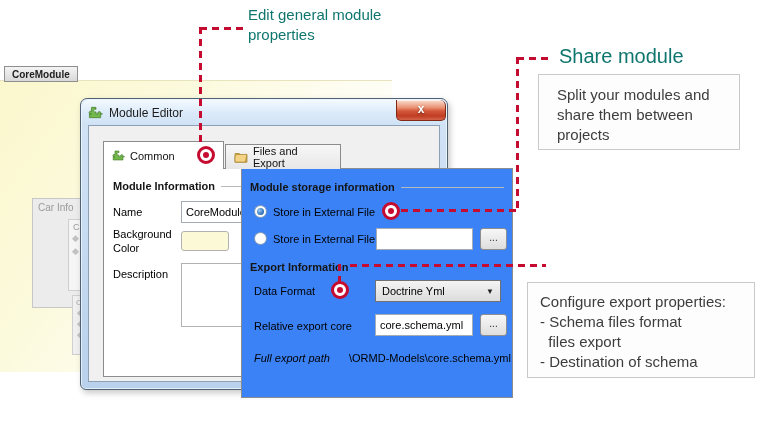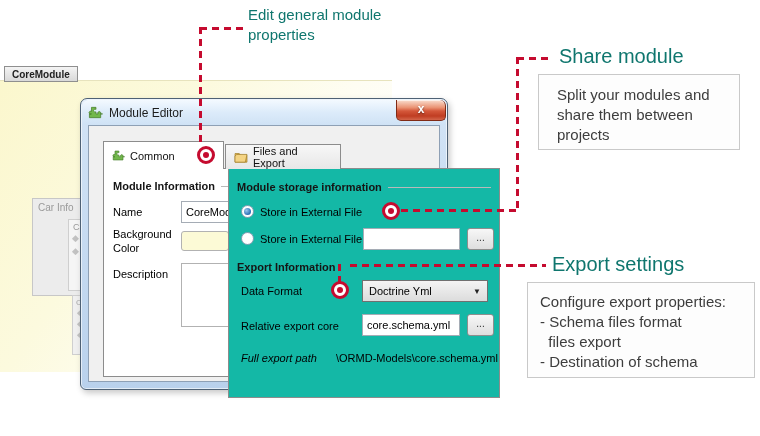--- a/index.html
+++ b/index.html
@@ -13,21 +13,21 @@
     position:absolute; left:0; top:80px; width:392px; height:292px;
     background:linear-gradient(125deg,#fbf7cd 0%,#fcfade 35%,#fefdf2 60%,#ffffff 85%);
     border-top:1px solid #e7e3bd;
   }
   .core-tab {
     position:absolute; left:4px; top:66px; height:16px; padding:1px 7px 0;
     background:linear-gradient(#f4f4f4,#d9d9d9); border:1px solid #8f8f8f;
     font-size:10px; font-weight:bold; color:#222; line-height:13px; z-index:2;
   }
   .entity {
-    position:absolute; left:32px; top:117px; width:54px; height:98px;
+    position:absolute; left:32px; top:117px; width:54px; height:110px;
     background:#ececec; border:1px solid #c7c7c7; z-index:1;
   }
   .entity-label { font-size:10px; color:#9a9a9a; padding:3px 0 0 5px; }
   .entity-sub {
     position:absolute; left:35px; top:20px; width:30px; height:72px;
     background:#f5f5f5; border:1px solid #cfcfcf;
   }
   .entity-sub .sub-label { font-size:9px; color:#9a9a9a; padding:2px 0 0 4px; }
   .diamond { display:block; color:#c2c2c2; font-size:9px; line-height:13px; padding-left:3px; }
   .sliver {
@@ -76,22 +76,22 @@
   }
   .tab-files {
     left:225px; top:144px; width:116px; height:25px;
     background:linear-gradient(#f7f7f7,#e7e7e7); z-index:21;
   }
   .page-common {
     position:absolute; left:103px; top:168px; width:338px; height:209px;
     background:#fff; border:1px solid #8c8c8c; z-index:11;
   }
   .overlay-panel {
-    position:absolute; left:228px; top:168px; width:272px; height:230px;
-    background:#14b8a6; border:1px solid #8c8c8c; z-index:20;
+    position:absolute; left:241px; top:168px; width:272px; height:230px;
+    background:#3b82f6; border:1px solid #8c8c8c; z-index:20;
   }
 
   .group-head { display:flex; align-items:center; gap:6px; font-size:11px; font-weight:bold; color:#151515; }
   .group-head .rule { flex:1; height:1px; background:#b9b9b9; margin-top:1px; }
   .lbl { font-size:11px; color:#000; }
   .field {
     font-family:"Liberation Sans", sans-serif; font-size:11px; color:#000;
     border:1px solid #a5acb5; background:#fff; padding:0 4px; height:22px;
   }
   .swatch {
@@ -250,21 +250,20 @@
 
   <div class="ann ann-title" style="left:559px;top:45px;">Share module</div>
   <div class="dash-h" style="left:517px;top:57px;width:36px;"></div>
   <div class="dash-v" style="left:516px;top:57px;height:154px;"></div>
   <div class="dash-h" style="left:401px;top:209px;width:116px;"></div>
   <div class="target" style="left:382px;top:202px;"></div>
   <div class="ann-box" style="left:538px;top:74px;width:202px;height:76px;padding:10px 18px;">
     <span>Split your modules and share them between projects</span>
   </div>
 
-  <div class="ann ann-title" style="left:552px;top:253px;">Export settings</div>
   <div class="dash-h" style="left:350px;top:264px;width:196px;"></div>
   <div class="dash-v" style="left:338px;top:264px;height:18px;"></div>
   <div class="target" style="left:331px;top:281px;"></div>
   <div class="ann-box" style="left:527px;top:282px;width:228px;height:96px;padding:9px 12px;">
     <div class="pre">Configure export properties:</div>
     <div class="pre">- Schema files format</div>
     <div class="pre">  files export</div>
     <div class="pre">- Destination of schema</div>
   </div>
 

